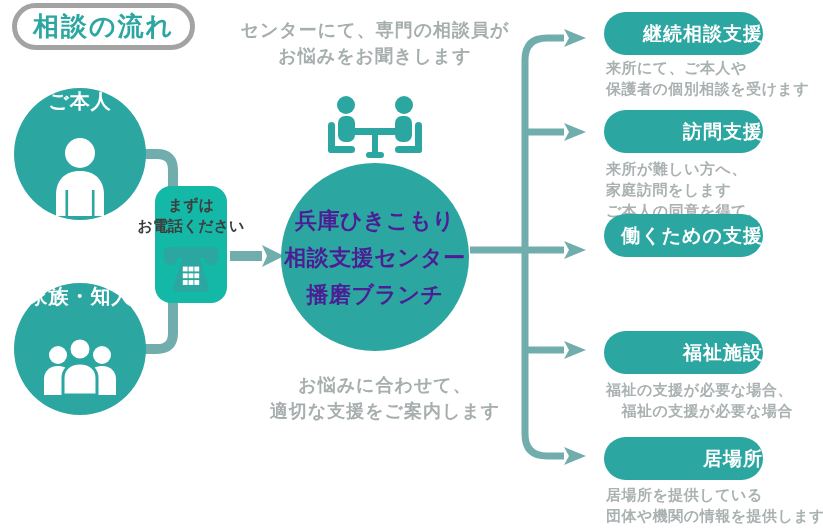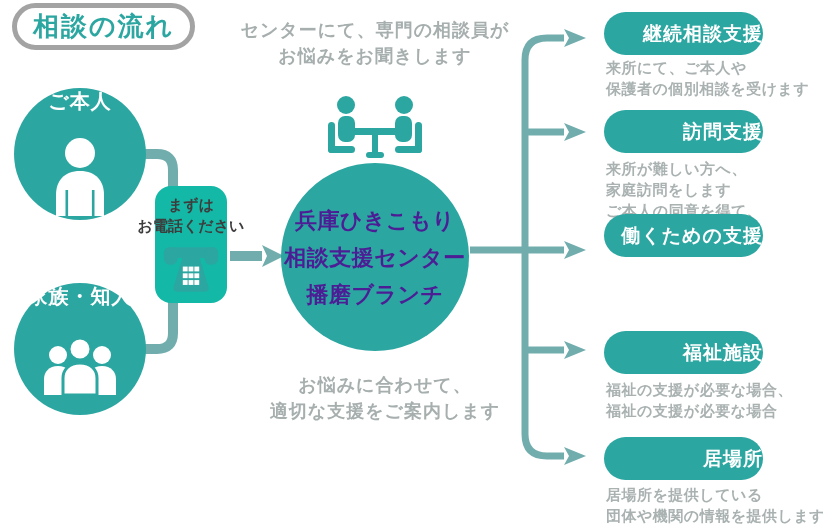--- a/index.html
+++ b/index.html
@@ -202,21 +202,21 @@
     <div>ご本人の同意を得て、</div>
   </div>
 
   <div class="pill" style="top:214px;">
     <span>働くための支援</span>
   </div>
 
   <div class="pill" style="top:331px;">
     <span>福祉施設</span>
   </div>
-  <div class="desc" style="top:380px;">
+  <div class="desc" style="top:380px;text-align:right;">
     <div>福祉の支援が必要な場合、</div>
     <div>福祉の支援が必要な場合</div>
   </div>
 
   <div class="pill" style="top:437px;">
     <span>居場所</span>
   </div>
   <div class="desc" style="top:485px;">
     <div>居場所を提供している</div>
     <div>団体や機関の情報を提供します</div>

